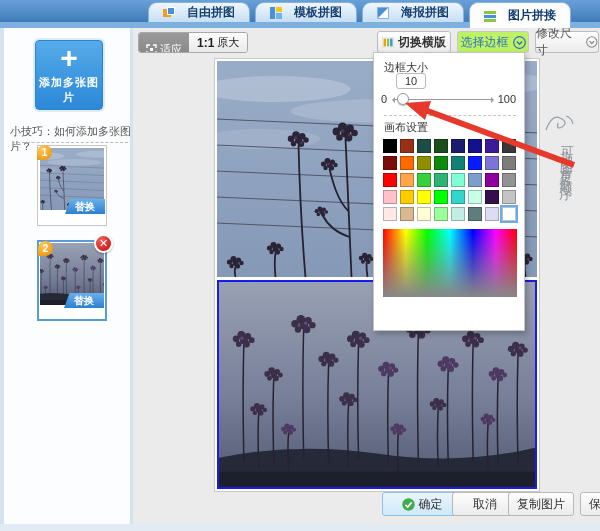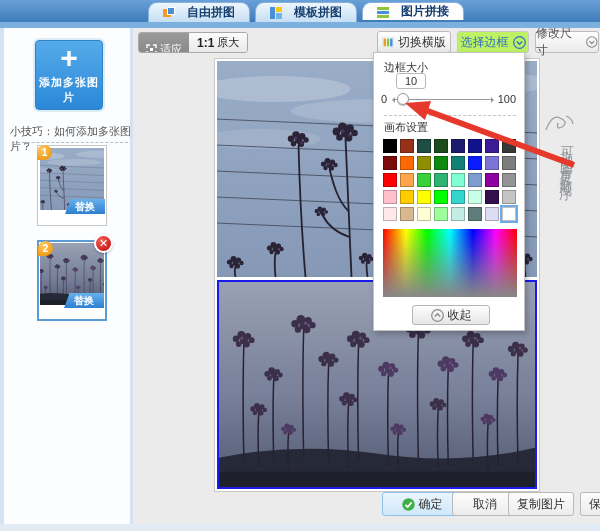--- a/index.html
+++ b/index.html
@@ -16,21 +16,21 @@
   .logo-icon { width:15px; height:15px; border-radius:50%;
     background:radial-gradient(circle at 35% 30%, #f26a5e, #c91f1f 70%);
     border:1px solid #9e1414; color:#fff; font-size:9px; line-height:13px; text-align:center; }
   .logo-text { color:#0e2f63; font-weight:bold; font-size:13px; text-shadow:0 1px 0 rgba(255,255,255,.25); }
   .login { position:absolute; right:7px; top:4px; color:#eef5fd; font-size:12px; cursor:pointer; }
 
   .tabs { position:absolute; left:148px; top:0; height:28px; display:flex; gap:5px; z-index:31; }
   .tab { height:20px; margin-top:2px; padding:0 14px; display:flex; align-items:center; gap:12px;
     background:linear-gradient(#eef6fd,#c6dff4); border:1px solid #86b2dc; border-bottom:none;
     border-radius:9px 9px 0 0; color:#17406f; font-weight:bold; font-size:12px; cursor:pointer; }
-  .tab.active { height:18px; background:#fdfdfd; color:#123a6e; }
+  .tab.active { height:26px; background:#fdfdfd; color:#123a6e; }
   .ticon { width:12px; height:12px; position:relative; flex:0 0 auto; }
   .ticon i { position:absolute; display:block; }
 
   
   .sidebar { position:absolute; left:0; top:28px; width:133px; height:496px;
     background:#fcfdfe; border-left:4px solid #d3e3f2; border-right:3px solid #d3e3f2; }
   .add-btn { position:absolute; left:31px; top:12px; width:68px; height:70px;
     background:linear-gradient(#55aae9,#2b88d8); border:1px solid #2f83c9; border-radius:4px;
     box-shadow:0 0 0 2px #dcecf9; color:#fff; text-align:center; cursor:pointer; }
   .add-plus { font-size:30px; line-height:34px; font-weight:bold; }
@@ -63,21 +63,21 @@
   .tb-group { position:absolute; left:-2px; top:4px; height:21px; display:flex;
     border:1px solid #a8a8a8; border-radius:3px; overflow:hidden; background:#f5f5f5; }
   .tb-fit { display:flex; align-items:center; gap:3px; padding:16px 7px;
     background:linear-gradient(#9a9a9a,#7f7f7f); color:#fff; font-size:11px; cursor:pointer; }
   .tb-actual { display:flex; align-items:center; gap:3px; padding:0 8px;
     background:linear-gradient(#fcfcfc,#e9e9e9); color:#222; font-size:11px; cursor:pointer; }
   .tb-actual b { font-size:12px; }
   .btn { position:absolute; top:3px; height:22px; display:flex; align-items:center; justify-content:center;
     gap:4px; font-size:12px; border:1px solid #bcbcbc; border-radius:3px;
     background:linear-gradient(#fefefe,#ebebeb); color:#333; cursor:pointer; }
-  .btn-switch { left:237px; width:74px; font-weight:normal; }
+  .btn-switch { left:237px; width:74px; font-weight:bold; }
   .btn-border { left:317px; width:72px; background:#bef264; color:#2d6fc0; border-color:#c8c8c8; }
   .btn-resize { left:395px; width:64px; color:#555; }
 
   
   .canvas-frame { position:absolute; left:74px; top:30px; width:326px; background:#fff;
     border:1px solid #c9c9c9; padding:2px; }
   .photo1 { width:320px; height:216px; overflow:hidden; }
   .gap { height:3px; }
   .photo2 { width:320px; height:209px; border:2px solid #1a1aee; overflow:hidden; cursor:move; }
 
@@ -265,20 +265,27 @@
       </span>
       <span>自由拼图</span>
     </div>
     <div class="tab">
       <span class="ticon">
         <i style="left:0;top:0;width:5px;height:12px;background:#4a90d9;"></i>
         <i style="left:6px;top:0;width:6px;height:5px;background:#f5c518;"></i>
         <i style="left:6px;top:6px;width:6px;height:6px;background:#6fb3e8;"></i>
       </span>
       <span>模板拼图</span>
+    </div>
+    <div class="tab">
+      <span class="ticon">
+        <i style="left:0;top:0;width:12px;height:12px;background:#fff;border:1px solid #8ab4dc;"></i>
+        <i style="left:1px;top:1px;width:0;height:0;border-left:10px solid #4a90d9;border-bottom:10px solid transparent;"></i>
+      </span>
+      <span>海报拼图</span>
     </div>
     <div class="tab active">
       <span class="ticon">
         <i style="left:0;top:1px;width:12px;height:3px;background:#8cc63f;"></i>
         <i style="left:0;top:5px;width:12px;height:3px;background:#4a90d9;"></i>
         <i style="left:0;top:9px;width:12px;height:3px;background:#8cc63f;"></i>
       </span>
       <span>图片拼接</span>
     </div>
   </div>
@@ -420,27 +427,20 @@
           <div class="sw" style="background: rgb(255, 232, 232);"></div>
           <div class="sw" style="background: rgb(217, 184, 143);"></div>
           <div class="sw" style="background: rgb(255, 255, 214);"></div>
           <div class="sw" style="background: rgb(156, 255, 156);"></div>
           <div class="sw" style="background: rgb(194, 236, 228);"></div>
           <div class="sw" style="background: rgb(95, 125, 125);"></div>
           <div class="sw" style="background: rgb(220, 220, 245);"></div>
           <div class="sw selected" style="background: rgb(255, 255, 255);"></div>
         </div>
       <div class="gradient"></div>
-      <div class="collapse-btn">
-        <svg width="13" height="13" viewBox="0 0 13 13">
-          <circle cx="6.5" cy="6.5" r="5.8" fill="none" stroke="#8a8a8a" stroke-width="1.2"></circle>
-          <path d="M3.8 7.5 L6.5 4.8 L9.2 7.5" fill="none" stroke="#8a8a8a" stroke-width="1.4"></path>
-        </svg>
-        <span>收起</span>
-      </div>
     </div>
 
     <svg class="arrow-svg">
       <line x1="434" y1="137" x2="285" y2="82" stroke="#e6392b" stroke-width="6"></line>
       <polygon points="265,75 291,73 285,92" fill="#e6392b"></polygon>
     </svg>
 
     <svg class="squiggle" width="34" height="26" viewBox="0 0 34 26">
       <path d="M4 20 Q10 4 18 8 Q27 12 20 17 Q14 20 16 13 M24 6 Q30 8 31 14" fill="none" stroke="#9aa0a6" stroke-width="1.3"></path>
     </svg>

